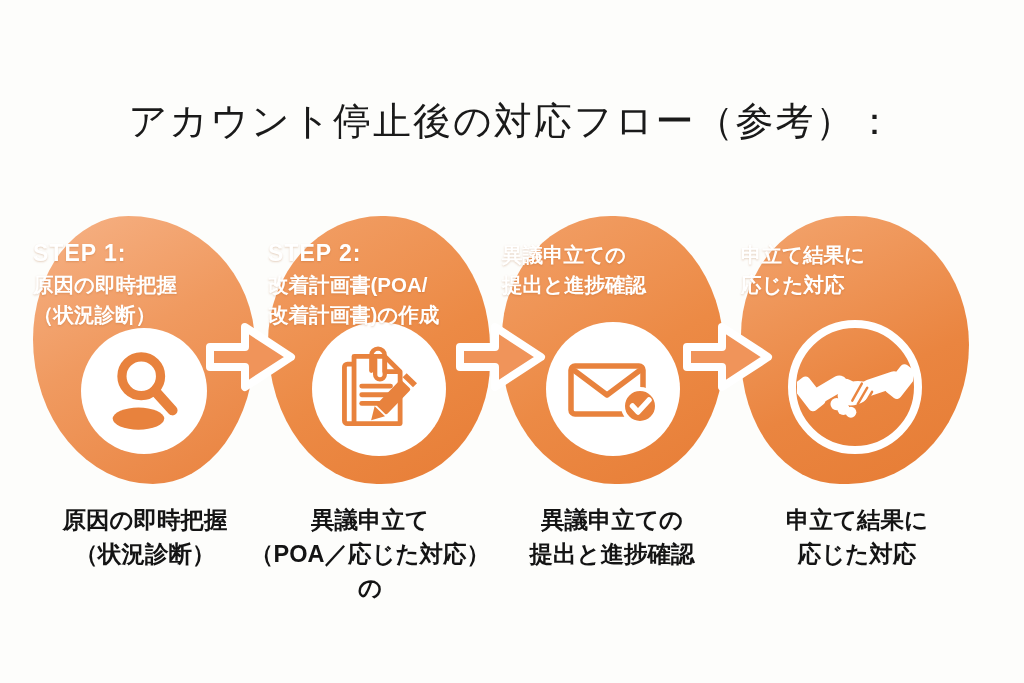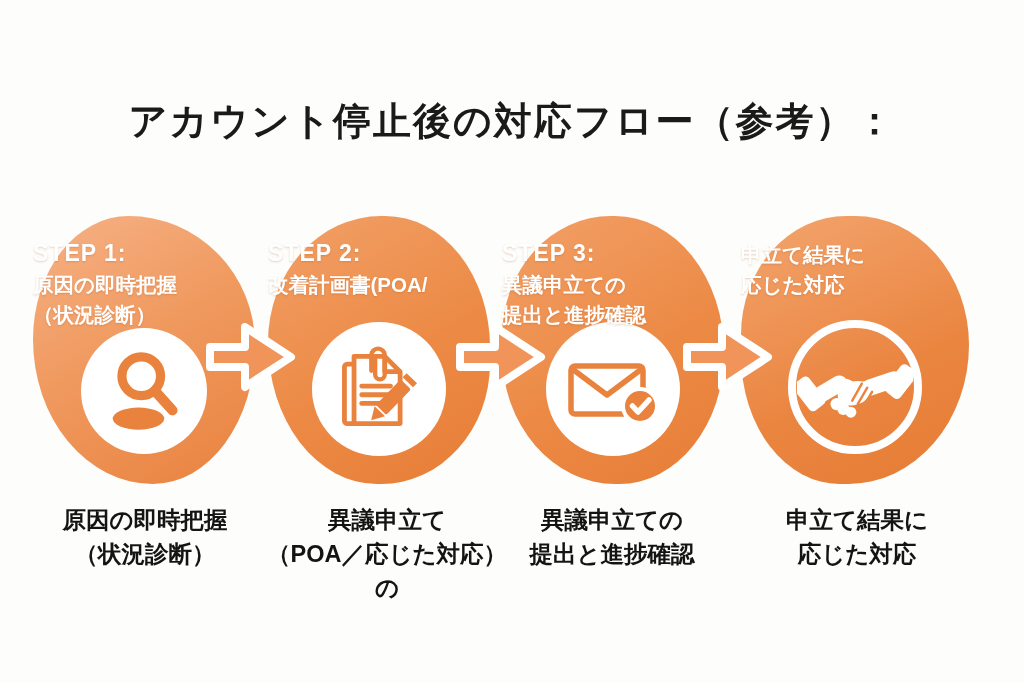--- a/index.html
+++ b/index.html
@@ -3,21 +3,21 @@
 <meta charset="utf-8">
 <style>
   html,body{margin:0;padding:0;}
   .canvas{
     position:relative; width:1024px; height:683px;
     background:#fdfdfb; overflow:hidden;
     font-family:"Liberation Sans","DejaVu Sans",sans-serif;
   }
   .page-title{
     position:absolute; top:96px; left:0; width:100%;
-    text-align:center; font-size:38px; font-weight:700;
+    text-align:center; font-size:38px; font-weight:400;
     color:#1a1a1a; letter-spacing:2px; margin:0;
   }
   
   .blob{position:absolute; top:216px; width:222px; height:268px;}
   .blob1{left:33px;  border-radius:43% 57% 46% 54% / 46% 48% 52% 54%;
          background:linear-gradient(150deg,#f6b286 0%,#f09a60 45%,#e9823e 100%);}
   .blob2{left:268px; border-radius:52% 48% 50% 50% / 48% 50% 46% 54%;
          background:linear-gradient(150deg,#f2a068 0%,#ec8a45 55%,#e77d36 100%);}
   .blob3{left:502px; border-radius:50% 50% 48% 52% / 46% 52% 50% 50%;
          background:linear-gradient(150deg,#f2a068 0%,#ec8a45 55%,#e77d36 100%);}
@@ -33,21 +33,21 @@
         display:flex; align-items:center; justify-content:center; z-index:1;}
   .blob1 .disc{top:112px; width:126px; height:126px;}
   .blob4 .disc{background:transparent; border:8px solid #fff; box-sizing:border-box; top:104px;}
   
   .arrow{position:absolute; top:314px; width:98px; height:86px; z-index:3;}
   .arrow1{left:201px}.arrow2{left:451px}.arrow3{left:678px}
   
   .caption{position:absolute; top:503px; text-align:center; font-weight:800;
            color:#141414; font-size:23.5px; line-height:34px;}
   .cap1{left:25px;  width:240px;}
-  .cap2{left:257px; width:260px;}
+  .cap2{left:240px; width:260px;}
   .cap3{left:488px; width:248px;}
   .cap4{left:733px; width:248px;}
   .caption span{display:block;}
 </style>
 </head>
 <body>
 
 <div class="canvas">
 
   <h1 class="page-title">アカウント停止後の対応フロー（参考）：</h1>
@@ -68,20 +68,21 @@
   </div>
 
   <svg class="arrow arrow1" viewBox="0 0 98 86">
     <path d="M9 33 H44 V13 L90 43 L44 73 V53 H9 Z" fill="#f0945a" stroke="#ffffff" stroke-width="8" stroke-linejoin="round" stroke-linecap="round"></path>
   </svg>
 
   <div class="blob blob2">
     <div class="step-head">
       <span class="step-num">STEP 2:</span>
       <span class="step-line">改着計画書(POA/</span>
+      <span class="step-line">改着計画書)の作成</span>
     </div>
     <div class="disc">
       <svg width="96" height="96" viewBox="0 0 100 100">
         <rect x="14" y="24" width="48" height="62" rx="3" fill="#ffffff" stroke="#e8823d" stroke-width="5"></rect>
         <path d="M24 16 H56 L72 32 V86 H24 Z" fill="#ffffff" stroke="#e8823d" stroke-width="5" stroke-linejoin="round"></path>
         <path d="M56 16 V32 H72" fill="none" stroke="#e8823d" stroke-width="5" stroke-linejoin="round"></path>
         <path d="M42 31 V15 a7 7 0 0 1 14 0 V35 a5 5 0 0 1 -10 0 V19" fill="none" stroke="#e8823d" stroke-width="4.5" stroke-linecap="round"></path>
         <line x1="32" y1="47" x2="62" y2="47" stroke="#e8823d" stroke-width="5" stroke-linecap="round"></line>
         <line x1="32" y1="56" x2="62" y2="56" stroke="#e8823d" stroke-width="5" stroke-linecap="round"></line>
         <line x1="32" y1="65" x2="55" y2="65" stroke="#e8823d" stroke-width="5" stroke-linecap="round"></line>
@@ -93,21 +94,20 @@
       </svg>
     </div>
   </div>
 
   <svg class="arrow arrow2" viewBox="0 0 98 86">
     <path d="M9 33 H44 V13 L90 43 L44 73 V53 H9 Z" fill="#f0945a" stroke="#ffffff" stroke-width="8" stroke-linejoin="round" stroke-linecap="round"></path>
   </svg>
 
   <div class="blob blob3">
     <div class="step-head">
-      <span class="step-num">STEP 3:</span>
       <span class="step-line">異議申立ての</span>
       <span class="step-line">提出と進捗確認</span>
     </div>
     <div class="disc">
       <svg width="100" height="100" viewBox="0 0 100 100">
         <rect x="8" y="27" width="72" height="48" rx="4" fill="#ffffff" stroke="#e8823d" stroke-width="5.5"></rect>
         <path d="M12 32 L44 56 L76 32" fill="none" stroke="#e8823d" stroke-width="5.5" stroke-linecap="round" stroke-linejoin="round"></path>
         <circle cx="77" cy="67" r="17" fill="#e8823d" stroke="#ffffff" stroke-width="4"></circle>
         <path d="M69.5 67 l5.5 6 l11 -12" fill="none" stroke="#ffffff" stroke-width="5.5" stroke-linecap="round" stroke-linejoin="round"></path>
       </svg>

